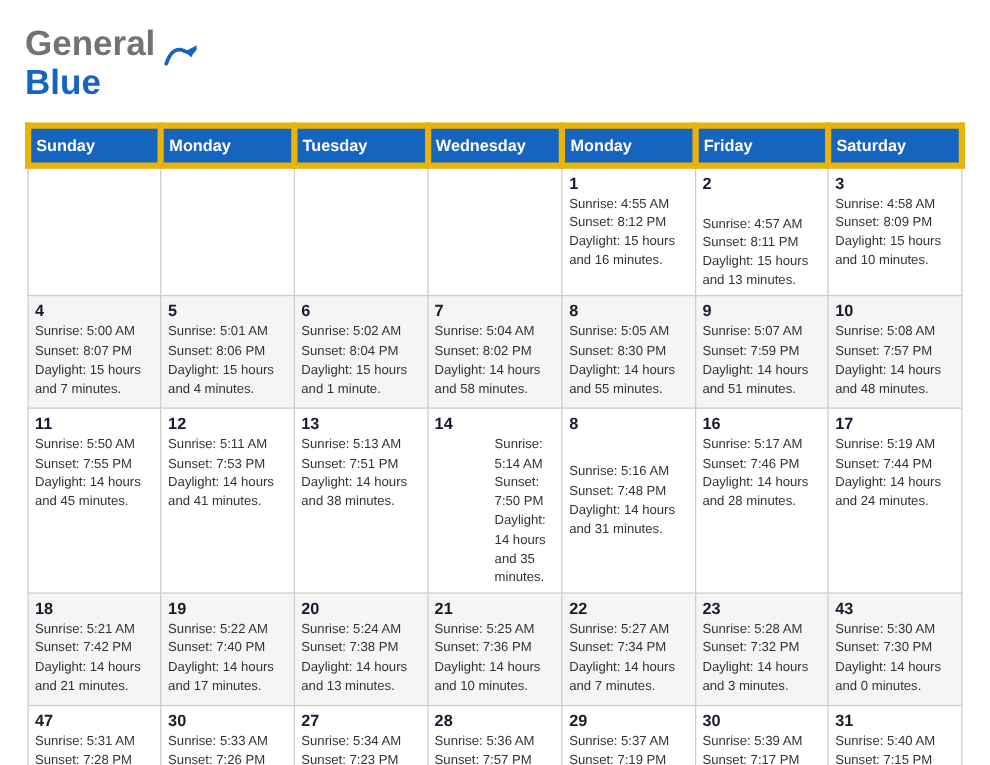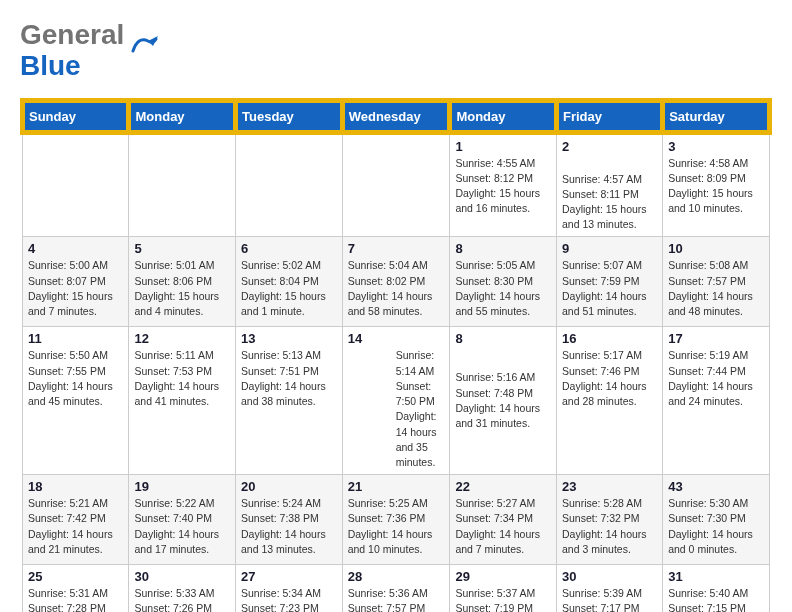--- a/index.html
+++ b/index.html
@@ -283,21 +283,21 @@
         <td>
           <span class="day-num">43</span>
           <div class="day-info" style="white-space: pre-line;">Sunrise: 5:30 AM
 Sunset: 7:30 PM
 Daylight: 14 hours
 and 0 minutes.</div>
         </td>
       </tr>
       <tr>
         <td>
-          <span class="day-num">25</span>
+          <span class="day-num">47</span>
           <div class="day-info" style="white-space: pre-line;">Sunrise: 5:31 AM
 Sunset: 7:28 PM
 Daylight: 13 hours
 and 56 minutes.</div>
         </td>
         <td>
           <span class="day-num">30</span>
           <div class="day-info" style="white-space: pre-line;">Sunrise: 5:33 AM
 Sunset: 7:26 PM
 Daylight: 13 hours

